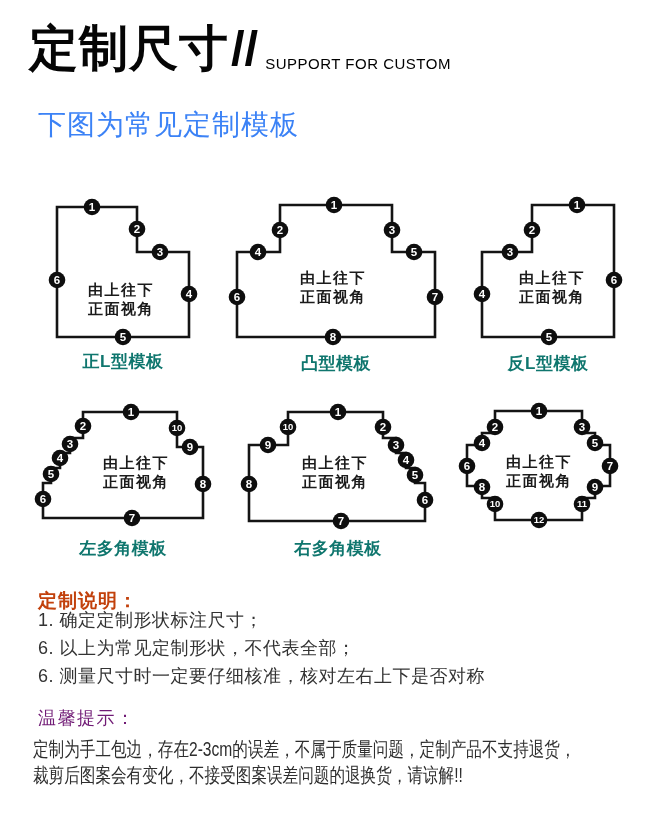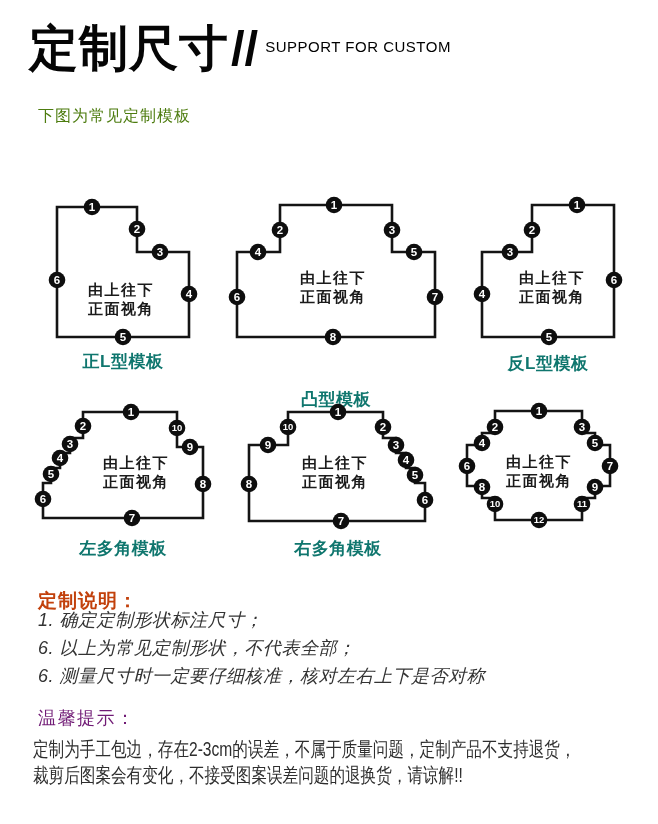--- a/index.html
+++ b/index.html
@@ -1,41 +1,41 @@
 <!DOCTYPE html>
 <html><head>
 <meta charset="utf-8">
 <style>
   html,body { margin:0; padding:0; }
   body {
     width:658px; height:824px; position:relative; overflow:hidden;
     background:#ffffff; color:#222;
     font-family:"Liberation Sans","DejaVu Sans",sans-serif;
   }
-  .header { position:absolute; left:29px; top:22px; display:flex; align-items:center; }
+  .header { position:absolute; left:29px; top:22px; display:flex; align-items:flex-end; }
   .title { font-size:49px; font-weight:900; color:#050505; line-height:1.1; letter-spacing:1px; }
   .slashes { font-size:49px; font-weight:900; color:#050505; line-height:1.1; margin-left:2px; }
   .subtitle { font-size:15px; font-weight:400; color:#000000; letter-spacing:0.5px; margin-left:7px; padding-bottom:4px; }
-  .intro { position:absolute; left:38px; top:106px; font-size:16px; color:#4d7c0f; letter-spacing:1px; }
+  .intro { position:absolute; left:38px; top:106px; font-size:28px; color:#3b82f6; letter-spacing:1px; }
 
   #templates { position:absolute; left:0; top:0; width:658px; height:580px; }
   .tpl { position:absolute; }
   .tpl svg { overflow:visible; display:block; }
   .outline { fill:#ffffff; stroke:#141414; stroke-width:2.6; stroke-linejoin:miter; }
   .marker-circle { fill:#0e0e0e; stroke:none; }
   .marker-num { fill:#ffffff; font-weight:bold; text-anchor:middle;
                 font-family:"Liberation Sans","DejaVu Sans",sans-serif; }
   .inner-line { fill:#1b1b1b; font-size:15px; font-weight:700; text-anchor:middle;
                 letter-spacing:1.5px; font-family:"Liberation Sans","DejaVu Sans",sans-serif; }
   .tpl-label { position:absolute; left:-20px; right:-20px; text-align:center;
                font-size:17px; font-weight:700; color:#0f766e; letter-spacing:0.5px; }
 
   .notes-heading { position:absolute; left:38px; top:588px; font-size:19px; font-weight:700; color:#c2410c; letter-spacing:1px; }
   .notes-list { position:absolute; left:38px; top:606px; margin:0; padding:0; list-style:none;
-                font-size:18px; line-height:28px; color:#333333; letter-spacing:0.5px;font-style:italic; }
+                font-size:18px; line-height:28px; color:#333333; letter-spacing:0.5px; }
   .tips-heading { position:absolute; left:38px; top:706px; font-size:18px; font-weight:400; color:#701a75; letter-spacing:1.5px; }
   .tips-block { position:absolute; left:33px; top:736px; }
   .tips-line { font-size:20px; line-height:26px; color:#2e2e2e; white-space:nowrap;
                transform:scaleX(0.78); transform-origin:left top; }
 </style>
 </head>
 <body>
 
 <div class="header">
   <span class="title">定制尺寸</span>
@@ -109,21 +109,21 @@
         </g>
         <g>
           <circle cx="198" cy="92" r="8.3" class="marker-circle" style="fill: rgb(14, 14, 14);"></circle>
           <text x="198" y="96.1" font-size="11.5" class="marker-num">7</text>
         </g>
         <g>
           <circle cx="96" cy="132" r="8.3" class="marker-circle" style="fill: rgb(14, 14, 14);"></circle>
           <text x="96" y="136.1" font-size="11.5" class="marker-num">8</text>
         </g>
       </svg>
-      <div class="tpl-label" style="top: 147px; margin-top: 36px;">凸型模板</div>
+      <div class="tpl-label" style="top: 147px;">凸型模板</div>
     </div>
     <div class="tpl" style="left: 482px; top: 205px; width: 132px; height: 169px;">
       <svg viewBox="0 0 132 132" width="132" height="132">
         <polygon points="50,0 132,0 132,132 0,132 0,47 50,47" class="outline" style="stroke: rgb(20, 20, 20);"></polygon>
         <text x="70" y="78" class="inner-line">由上往下</text>
         <text x="70" y="97" class="inner-line">正面视角</text>
         <g>
           <circle cx="95" cy="0" r="8.3" class="marker-circle" style="fill: rgb(14, 14, 14);"></circle>
           <text x="95" y="4.1" font-size="11.5" class="marker-num">1</text>
         </g>

